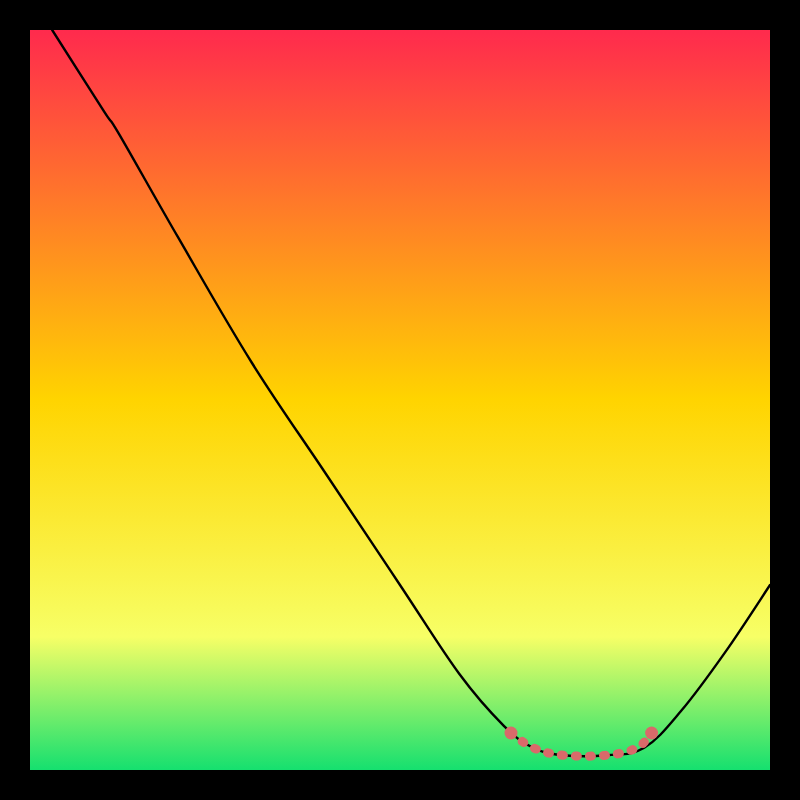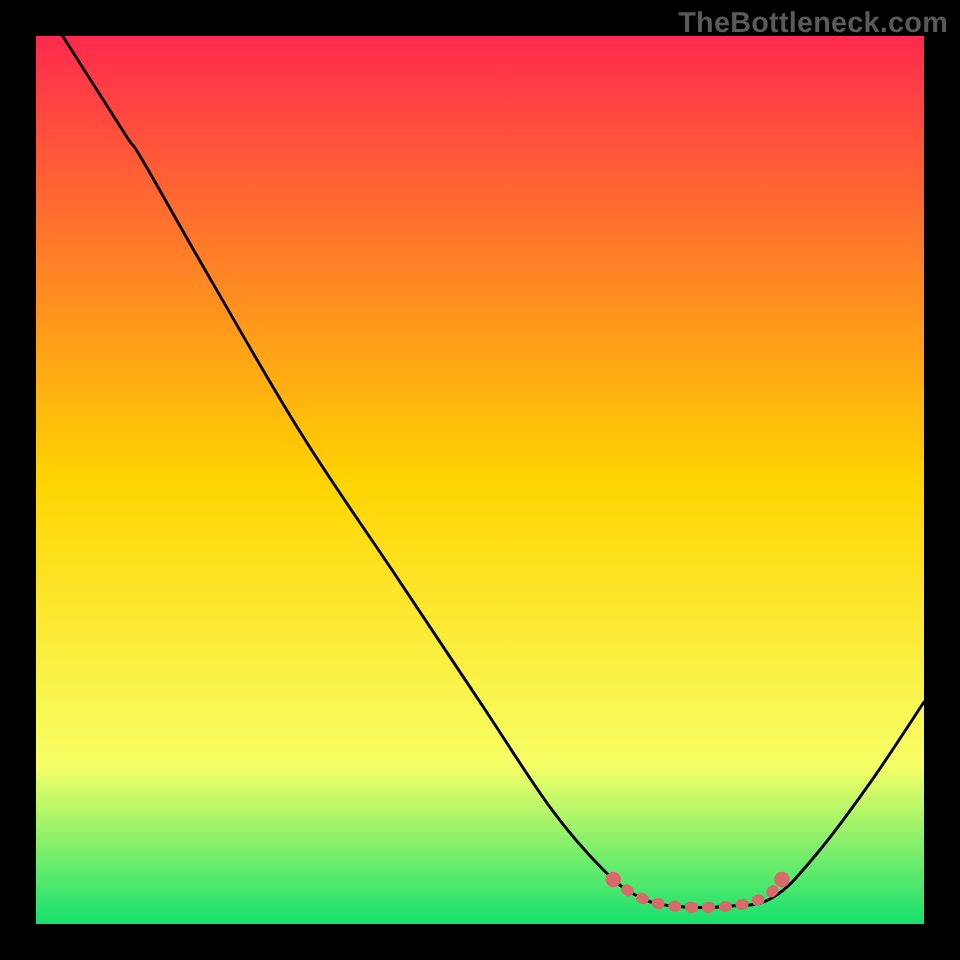--- a/index.html
+++ b/index.html
@@ -27,21 +27,20 @@
     top: 30px;
     width: 740px;
     height: 740px;
   }
   svg { display: block; }
 </style>
 </head>
 <body>
 
 <div class="frame">
-  <div class="watermark">TheBottleneck.com</div>
   <div class="plot">
     <svg id="chart-svg" width="740" height="740" viewBox="0 0 740 740">
       <defs>
         <linearGradient id="bg-grad" x1="0" y1="0" x2="0" y2="1">
           <stop id="g-stop-0" offset="0%" stop-color="#ff2a4d"></stop>
           <stop id="g-stop-1" offset="50%" stop-color="#ffd400"></stop>
           <stop id="g-stop-2" offset="82%" stop-color="#f7ff66"></stop>
           <stop id="g-stop-3" offset="100%" stop-color="#15e06f"></stop>
         </linearGradient>
       </defs>

